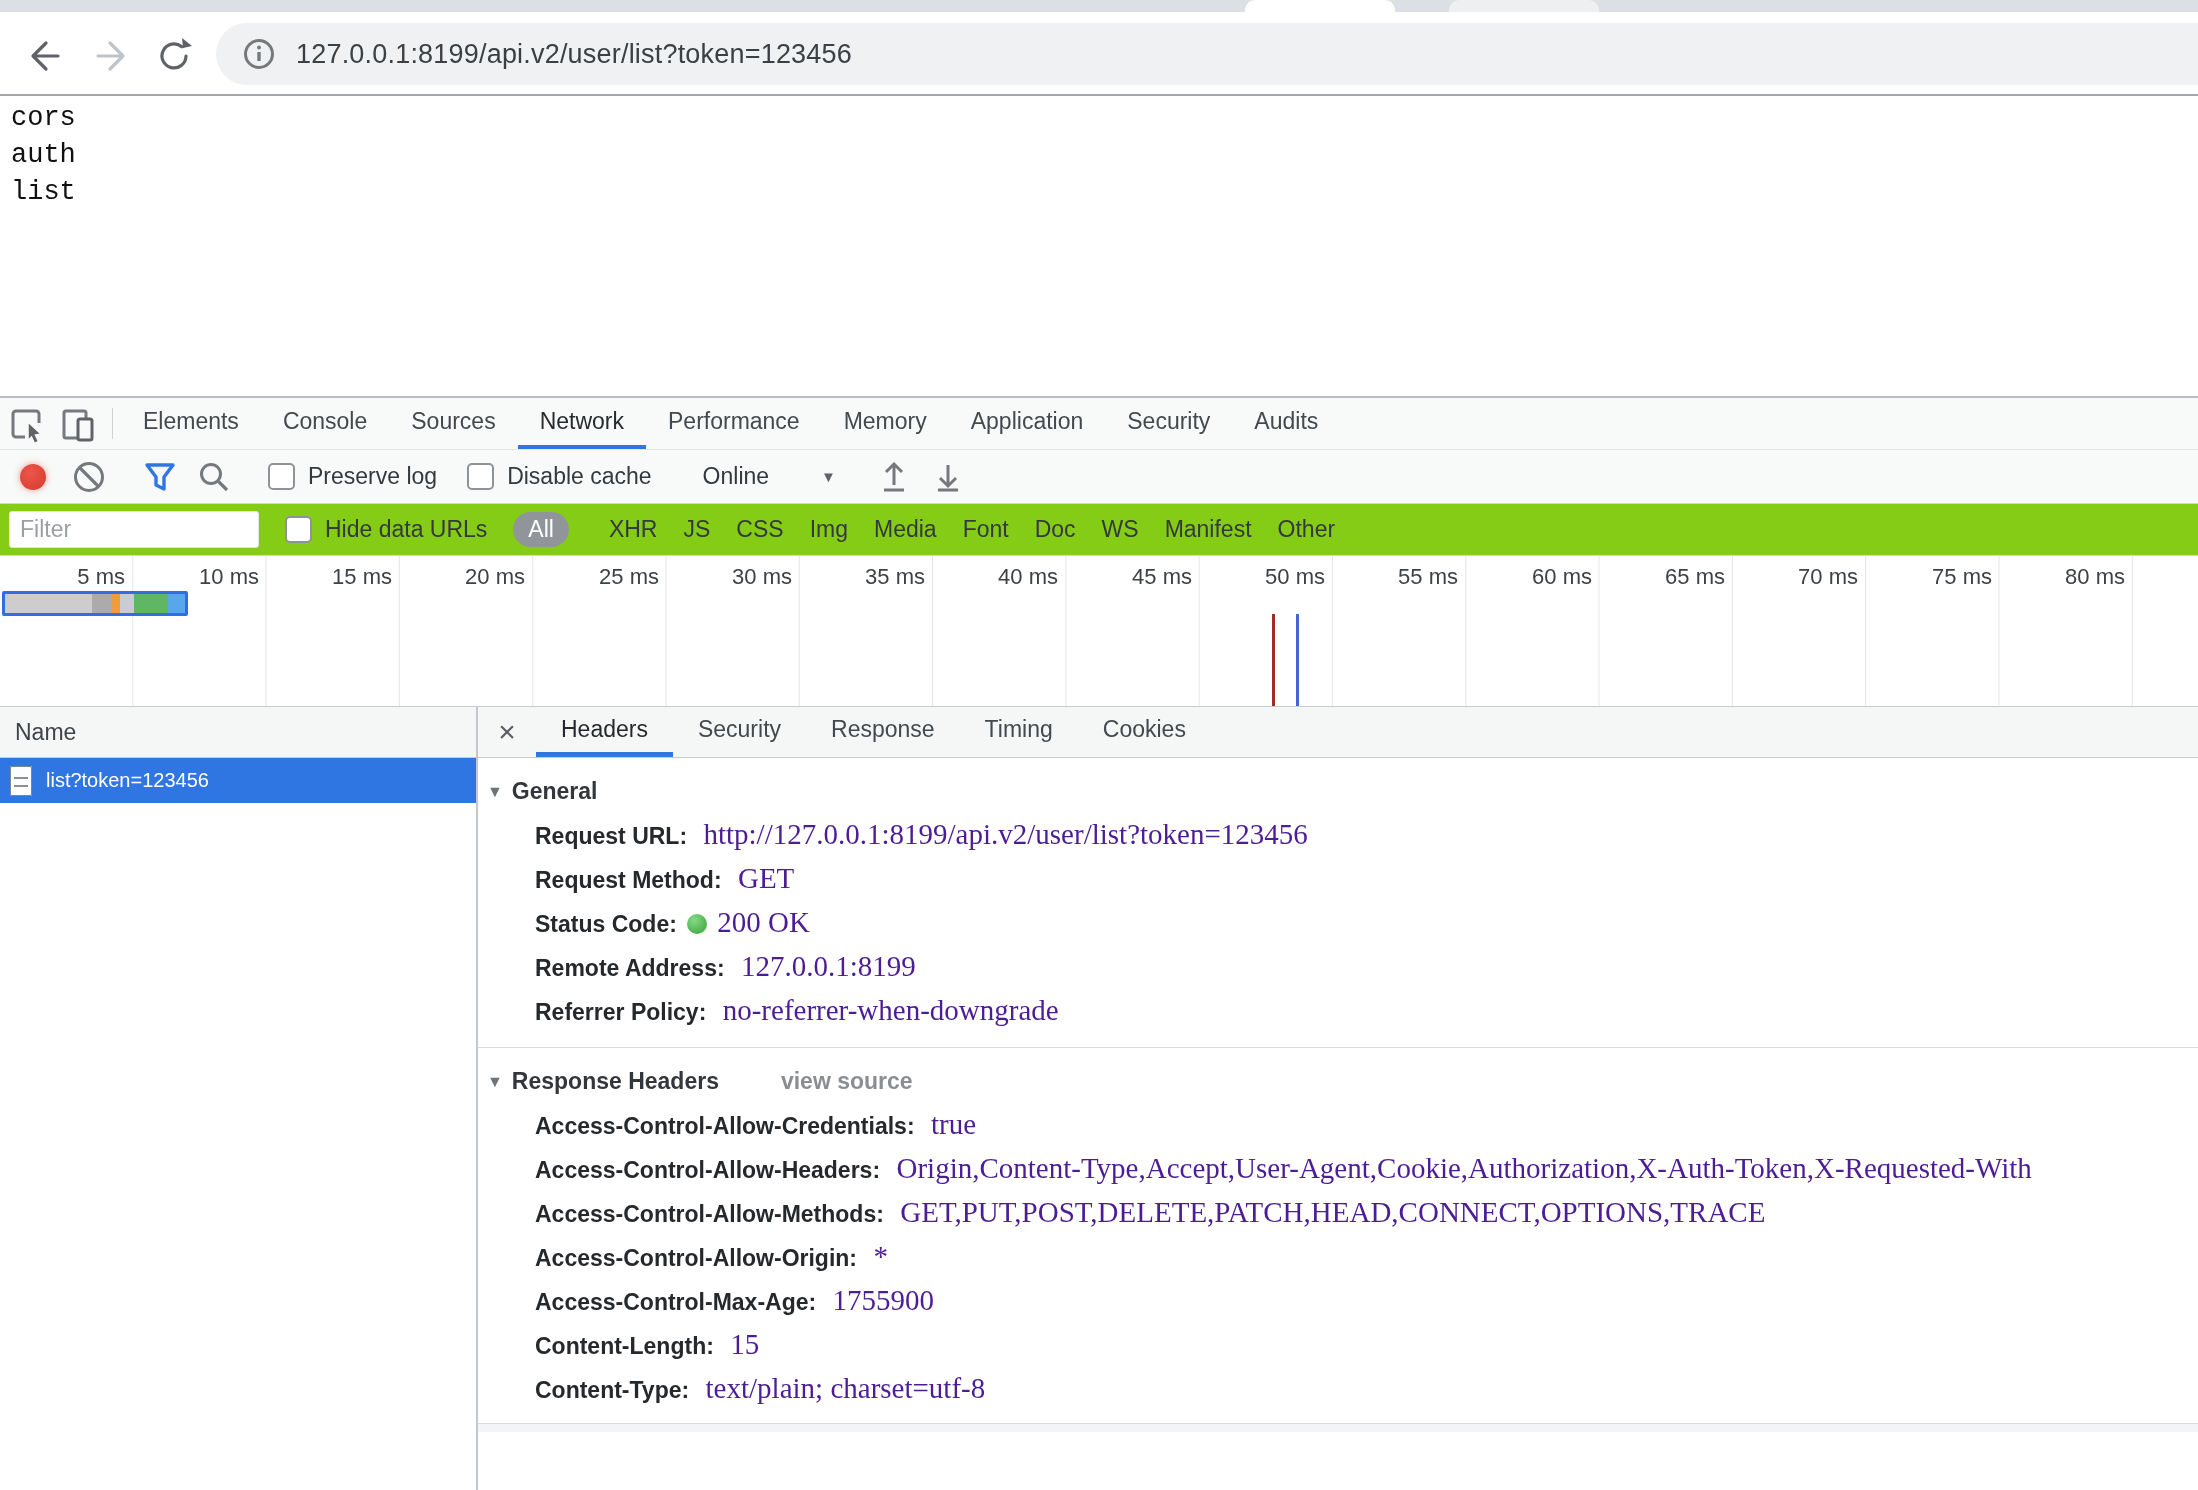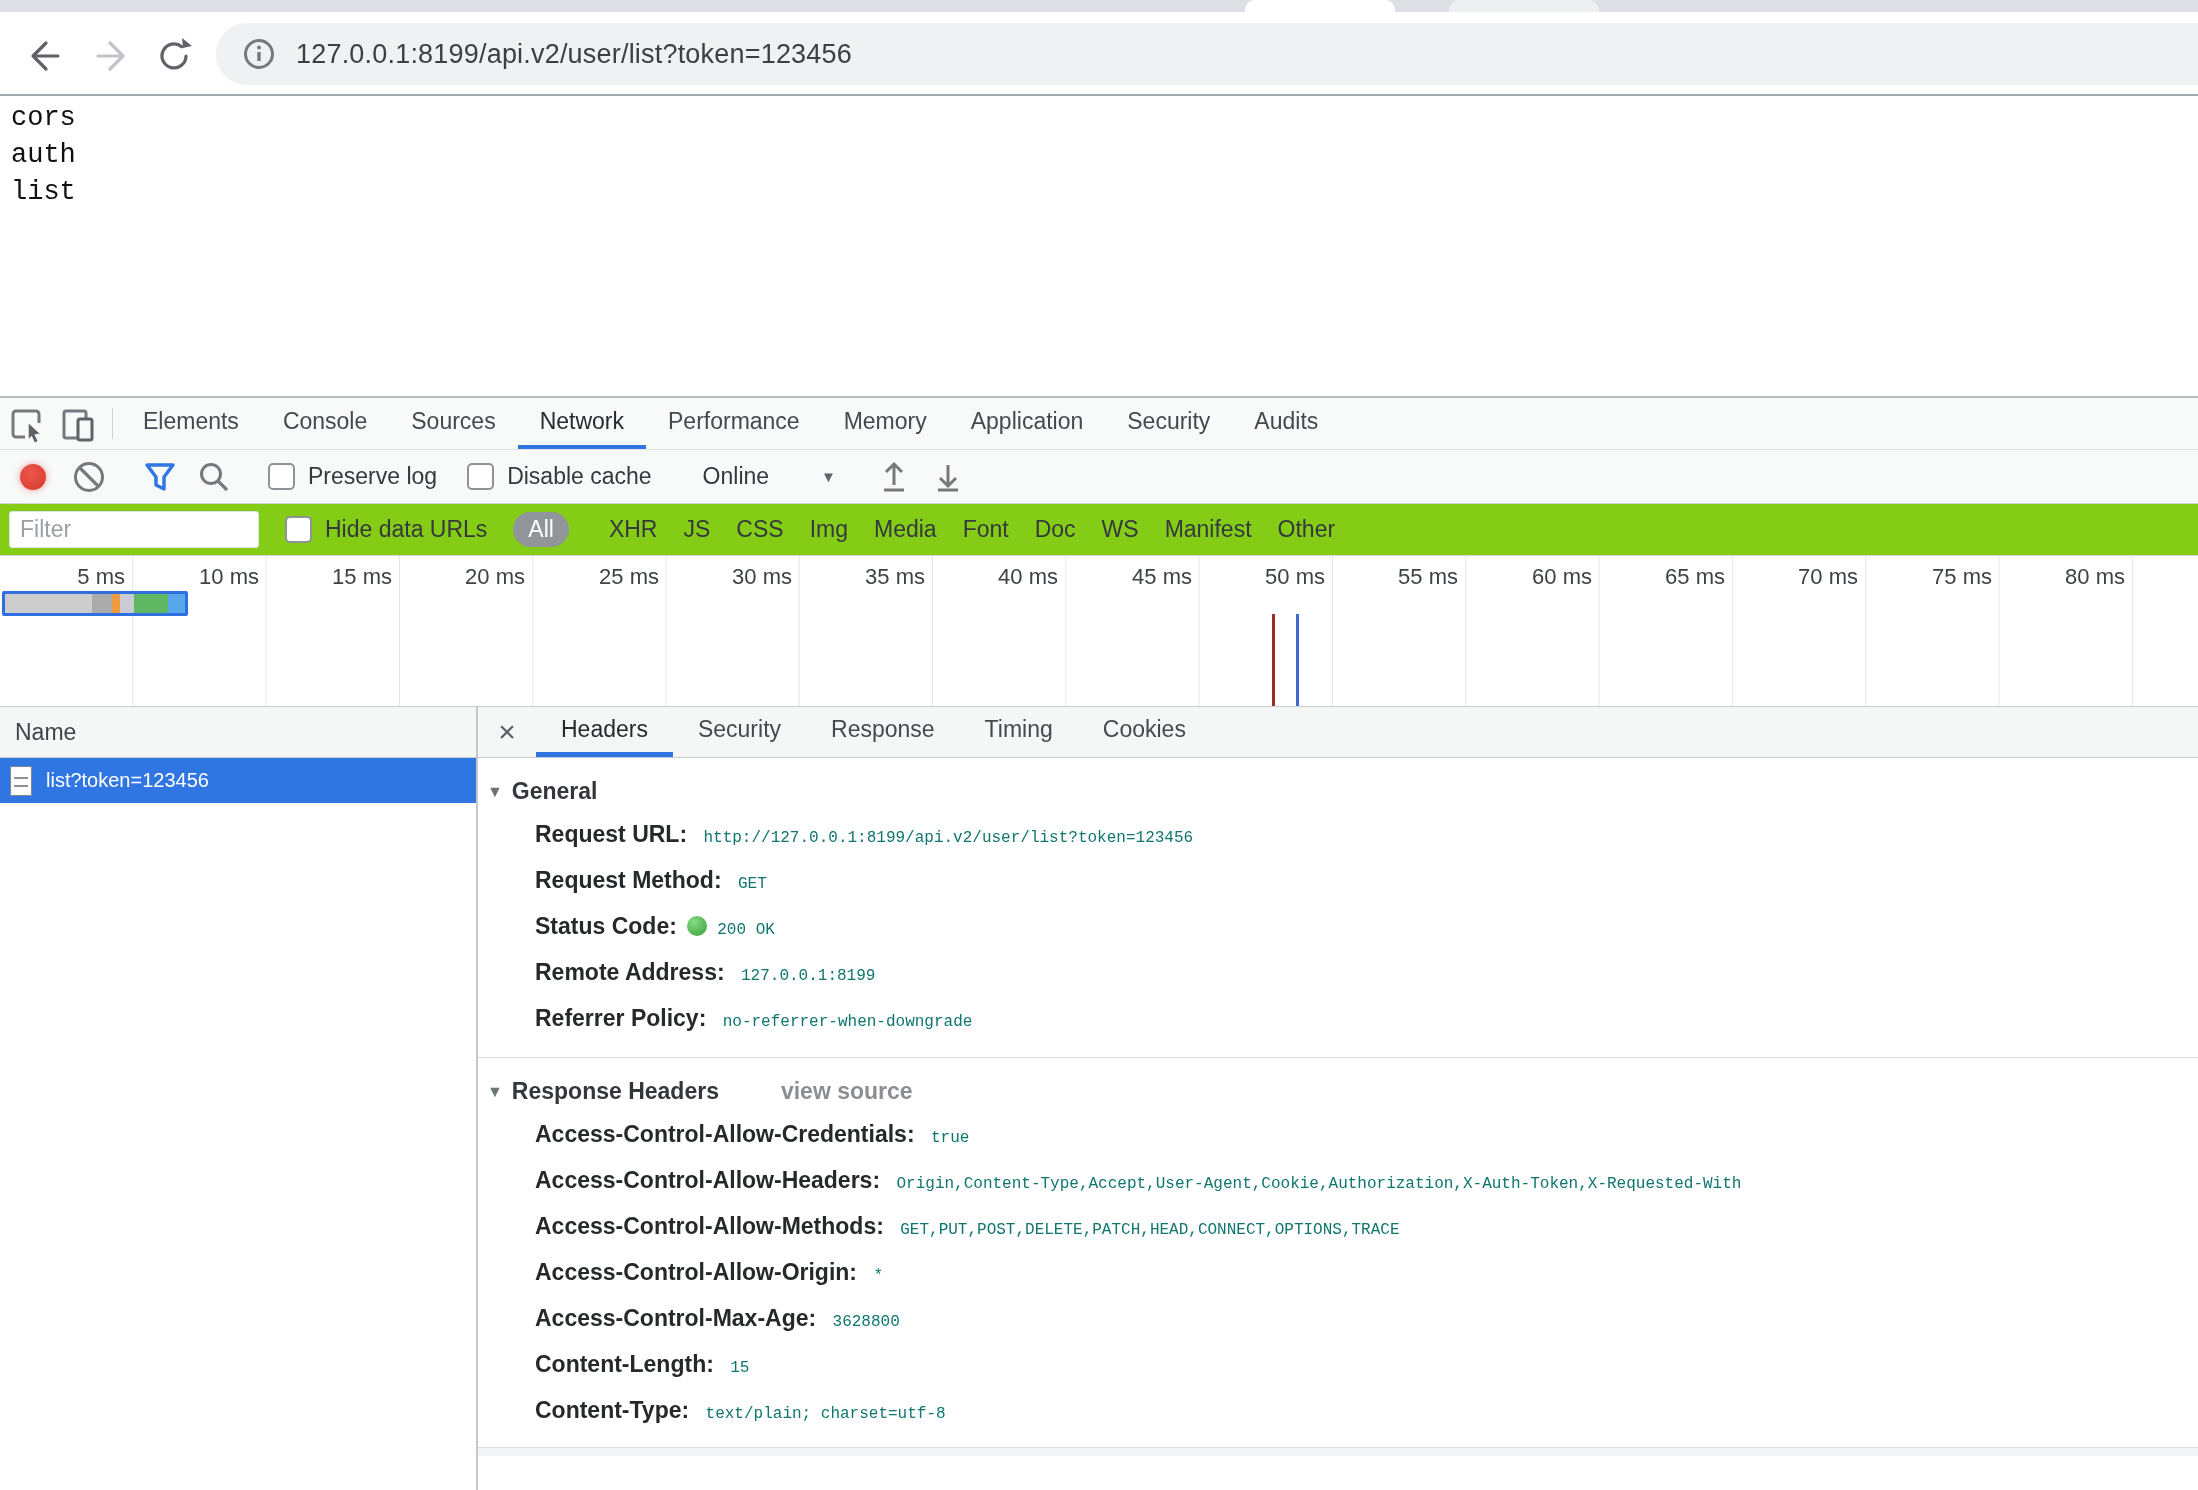--- a/index.html
+++ b/index.html
@@ -72,21 +72,21 @@
   .close-x{width:58px;display:flex;align-items:center;justify-content:center;color:#5a5e62;font-size:30px;}
   .d-tab{padding:0 25px;display:flex;align-items:center;color:#43494e;box-sizing:border-box;border-bottom:5px solid transparent;}
   .d-tab.active{color:#26292c;border-bottom:5px solid #3076e3;}
 
   .detail-body{flex:1;overflow:hidden;}
   .sec-head{display:flex;align-items:center;margin:20px 0 8px 9px;font-weight:bold;color:#33373b;}
   .tri{font-size:16px;color:#6e7378;margin-right:9px;font-weight:normal;}
   .view-source{font-weight:bold;color:#8a8e92;margin-left:62px;}
   .kv{padding-left:57px;line-height:42px;white-space:nowrap;}
   .kv .k{font-weight:bold;color:#26292c;}
-  .kv .v{font-family:Liberation Mono, monospace;font-size:16px;color:#0f766e;margin-left:10px;}
+  .kv .v{font-family:Liberation Serif, serif;font-size:29px;color:#4c1d95;margin-left:10px;}
   .status-dot{display:inline-block;width:20px;height:20px;border-radius:50%;vertical-align:-2px;
               background:radial-gradient(circle at 35% 30%, #85d985, #37a137);margin:0 4px 0 10px;}
   .sec-divider{border:none;border-top:1px solid #dadcde;margin:14px 0 0 0;}
   .bottom-strip{height:8px;background:#f3f4f5;border-top:1px solid #dadcde;margin-top:12px;}
 
   svg .st{stroke:#5f6368;stroke-width:3.2;fill:none;stroke-linecap:round;stroke-linejoin:round;}
   svg .st-light{stroke:#c0c4c9;stroke-width:3.2;fill:none;stroke-linecap:round;stroke-linejoin:round;}
   svg .st-gray{stroke:#75797e;stroke-width:3;fill:none;}
 </style>
 </head>
@@ -305,21 +305,21 @@
           <div class="kv">
             <span class="k">Access-Control-Allow-Methods:</span>
             <span class="v">GET,PUT,POST,DELETE,PATCH,HEAD,CONNECT,OPTIONS,TRACE</span>
           </div>
           <div class="kv">
             <span class="k">Access-Control-Allow-Origin:</span>
             <span class="v">*</span>
           </div>
           <div class="kv">
             <span class="k">Access-Control-Max-Age:</span>
-            <span class="v">3628800</span>
+            <span class="v">1755900</span>
           </div>
           <div class="kv">
             <span class="k">Content-Length:</span>
             <span class="v">15</span>
           </div>
           <div class="kv">
             <span class="k">Content-Type:</span>
             <span class="v">text/plain; charset=utf-8</span>
           </div>
 

